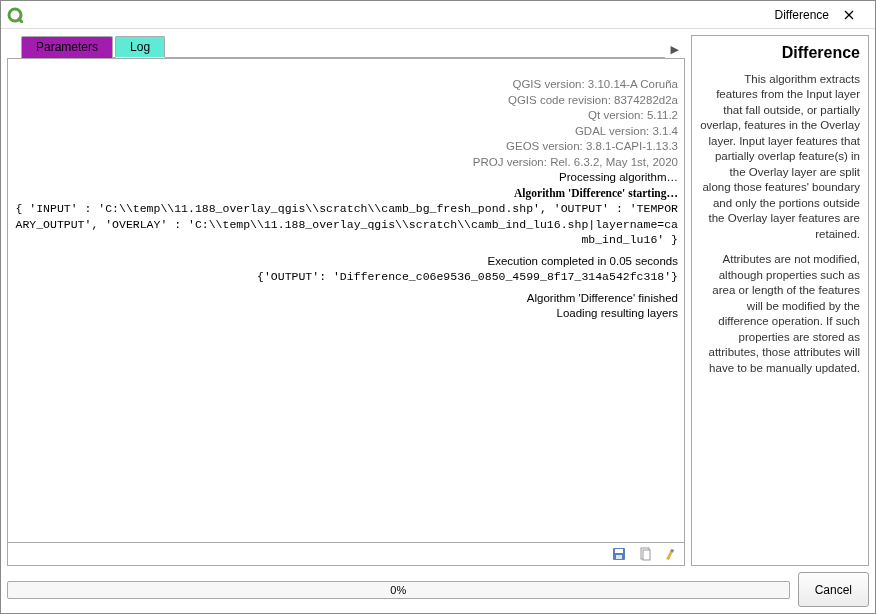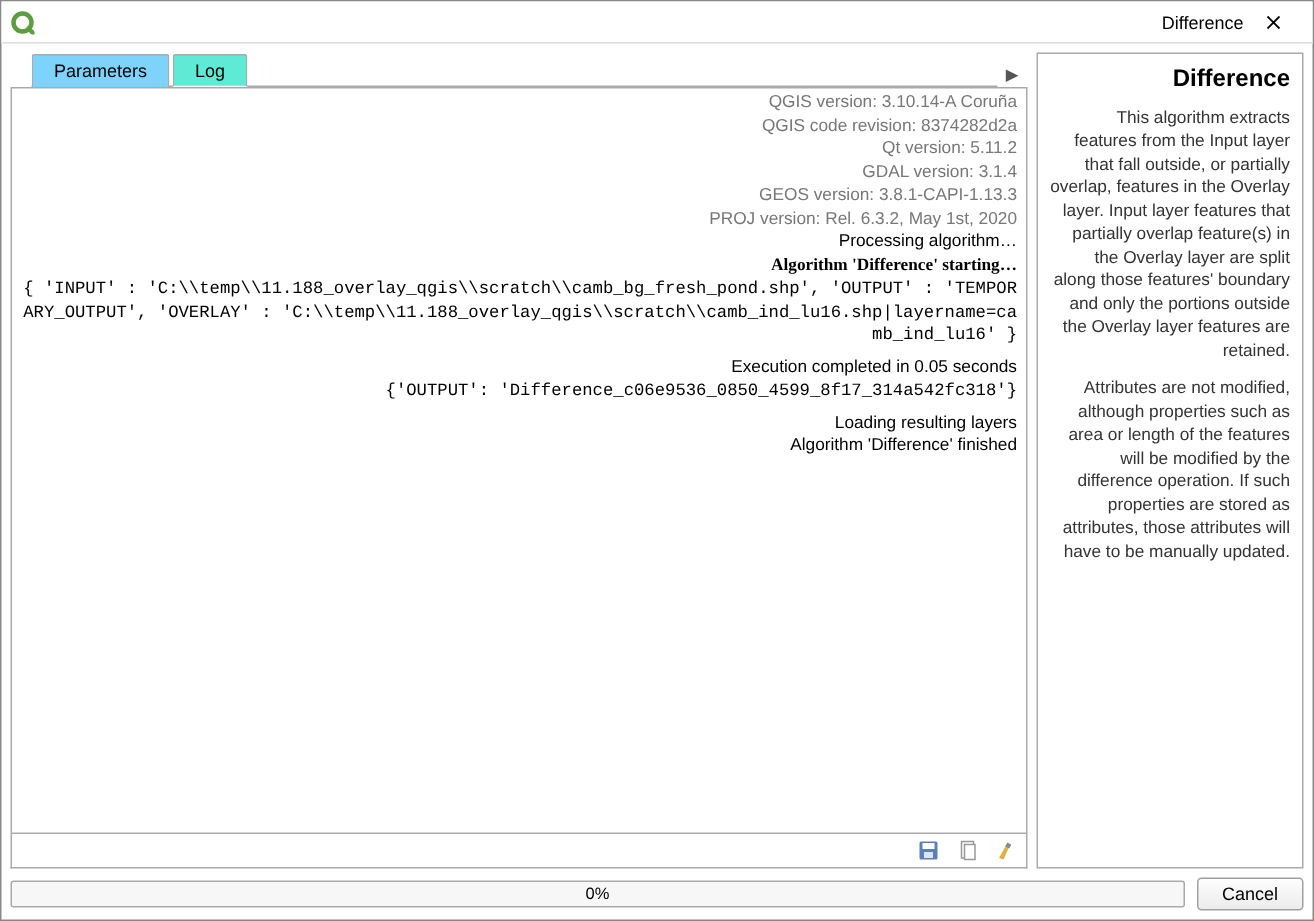--- a/index.html
+++ b/index.html
@@ -65,42 +65,42 @@
   .tabs {
     display: flex;
     border-bottom: 1px solid #aaa;
     flex:1;
   }
   .tabs-sep { width:14px; }
   .tab {
     padding: 3px 14px;
     border: 1px solid #aaa;
     border-bottom: none;
-    background: #7dd3fc;
+    background: #a21caf;
     border-top-left-radius: 2px;
     border-top-right-radius: 2px;
     margin-right: 2px;
     cursor: pointer;
     position: relative;
     top: 1px;
   }
   .tab.active {
     background: #5eead4;
     border-bottom: 1px solid #fff;
   }
   .arrow-right {
     padding: 0 6px 2px 6px;
     color:#555;
     font-size:11px;
   }
   .log-panel {
     flex: 1;
     border: 1px solid #aaa;
     background: #fff;
-    padding: 2px 6px;
+    padding: 18px 6px;
     overflow: auto;
     font-size: 11.5px;
     line-height: 1.35;
     min-height:0;
   }
   .log-panel .gray { color: #777; }
   .log-panel .bold { font-weight: bold; font-family: Liberation Serif, serif; }
   .log-panel .mono { font-family: Consolas, 'Courier New', monospace; }
   .log-tools {
     display:flex;
@@ -137,21 +137,21 @@
   .progress {
     flex: 1;
     height: 18px;
     border: 1px solid #aaa;
     border-radius: 2px;
     background: #f7f7f7;
     display:flex;align-items:center;justify-content:center;
     font-size:11px;
   }
   .btn {
-    height: 22px;
+    height: 35px;
     padding: 0 16px;
     border: 1px solid #a0a0a0;
     border-radius: 3px;
     background: linear-gradient(#fdfdfd,#ececec);
     cursor: pointer;
     font-size: 12px;
     display:flex;align-items:center;justify-content:center;
   }
   .btn.primary { border-color:#2a7fd4; box-shadow:0 0 0 1px #7fb8ea inset; }
   .bottom-row {
@@ -202,22 +202,22 @@
           <div class="gray">GDAL version: 3.1.4</div>
           <div class="gray">GEOS version: 3.8.1-CAPI-1.13.3</div>
           <div class="gray">PROJ version: Rel. 6.3.2, May 1st, 2020</div>
           <div>Processing algorithm…</div>
           <div class="bold">Algorithm 'Difference' starting…</div>
           <div class="mono" style="word-break:break-all">{ 'INPUT' : 'C:\\temp\\11.188_overlay_qgis\\scratch\\camb_bg_fresh_pond.shp', 'OUTPUT' : 'TEMPORARY_OUTPUT', 'OVERLAY' : 'C:\\temp\\11.188_overlay_qgis\\scratch\\camb_ind_lu16.shp|layername=camb_ind_lu16' }</div>
           <div style="height:6px"></div>
           <div>Execution completed in 0.05 seconds</div>
           <div class="mono">{'OUTPUT': 'Difference_c06e9536_0850_4599_8f17_314a542fc318'}</div>
           <div style="height:6px"></div>
+          <div>Algorithm 'Difference' finished</div>
           <div>Loading resulting layers</div>
-          <div>Algorithm 'Difference' finished</div>
         </div>
         <div class="log-tools">
           <span class="tool">
             <svg width="14" height="14" viewBox="0 0 14 14">
                 <rect x="1" y="1" width="12" height="12" rx="1" fill="#5b7fbb"></rect>
                 <rect x="3" y="2" width="8" height="4" fill="#fff"></rect>
                 <rect x="4" y="8" width="6" height="4" fill="#dce5f5"></rect>
               </svg>
           </span>
           <span class="tool">

